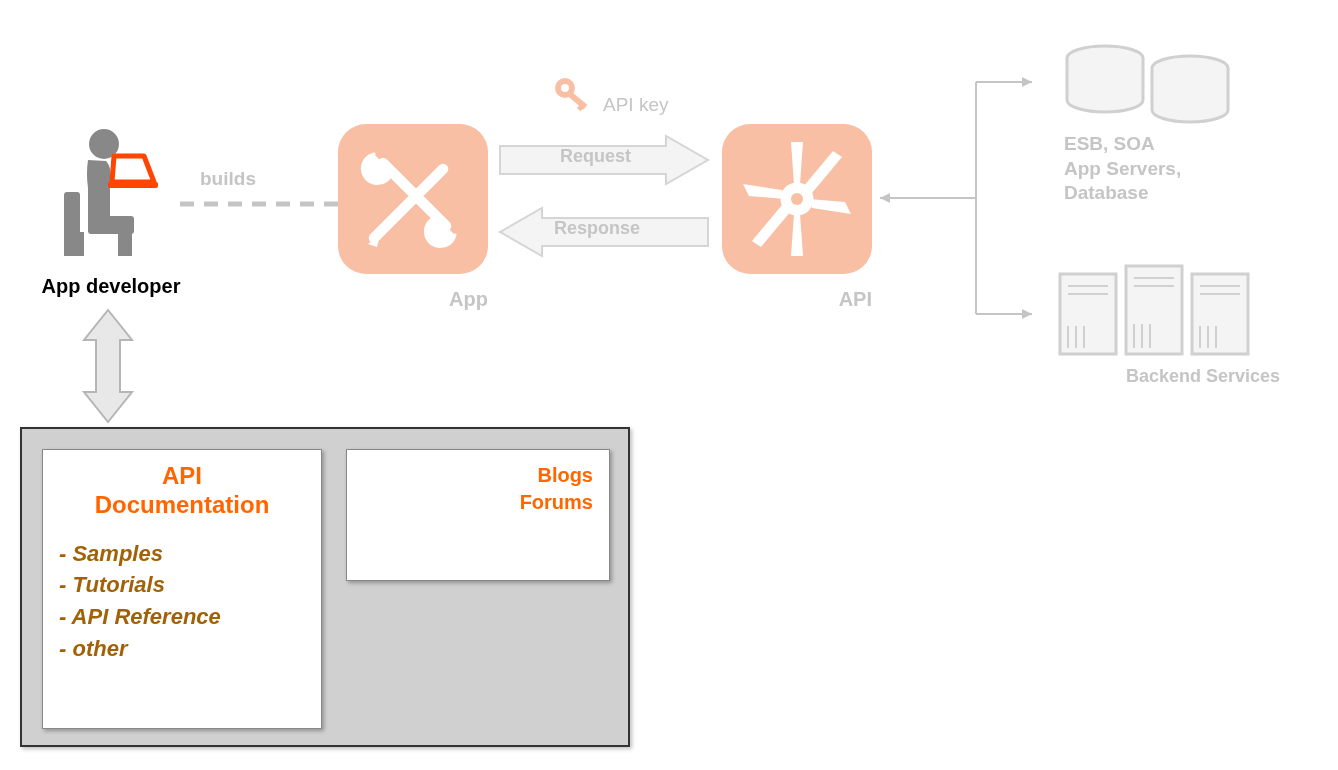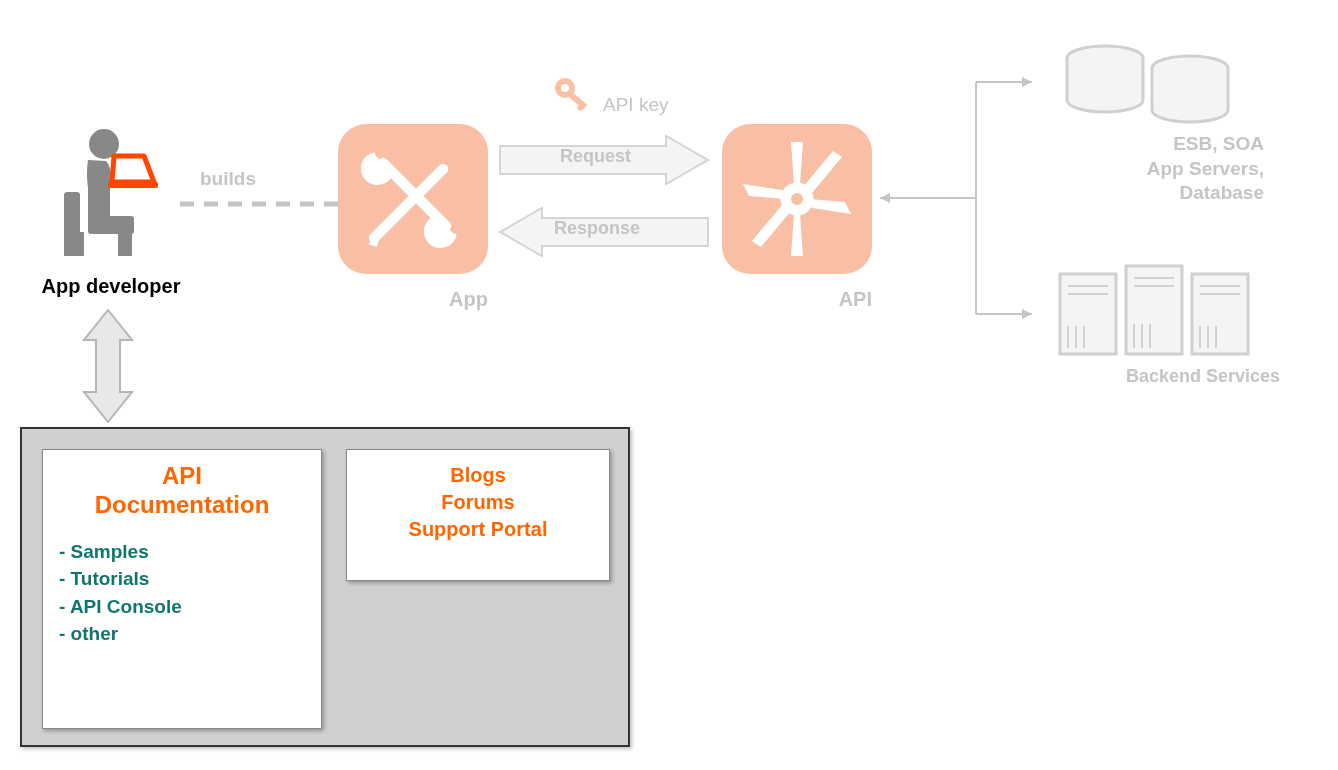--- a/index.html
+++ b/index.html
@@ -49,29 +49,30 @@
 .doc-title {
   font-weight: bold;
   font-size: 24px;
   color: #ff6600;
   text-align: center;
   margin-bottom: 18px;
   line-height: 1.2;
 }
 .doc-list {
   font-weight: bold;
-  font-size: 19px;
-  color: #0f766e;
+  font-size: 22px;
+  color: #a16207;
   line-height: 1.45;
+  font-style: italic;
 }
 .doc-center-list {
   font-weight: bold;
   font-size: 20px;
   color: #ff6600;
-  text-align: center;
+  text-align: right;
   line-height: 1.35;
 }
 .app-icon-box, .api-icon-box {
   position: absolute;
   width: 150px;
   height: 150px;
   background: #f9bfa5;
   border-radius: 28px;
 }
 svg.abs { position: absolute; }
@@ -173,21 +174,21 @@
     <path d="M 17 28 v 14 a 38 12 0 0 0 76 0 v -14"></path>
     <path d="M 17 42 v 14 a 38 12 0 0 0 76 0 v -14"></path>
     <path d="M 17 56 v 14 a 38 12 0 0 0 76 0 v -14"></path>
 
     <ellipse cx="140" cy="38" rx="38" ry="12"></ellipse>
     <path d="M 102 38 v 14 a 38 12 0 0 0 76 0 v -14"></path>
     <path d="M 102 52 v 14 a 38 12 0 0 0 76 0 v -14"></path>
     <path d="M 102 66 v 14 a 38 12 0 0 0 76 0 v -14"></path>
   </g>
 </svg>
-<div style="position:absolute; left:1064px; top:132px; width:200px; text-align:right; font-size:19px; font-weight:bold; color:#c5c5c5; line-height:1.3;">
+<div style="position:absolute; left:1064px; top:132px; width:200px; text-align:left; font-size:19px; font-weight:bold; color:#c5c5c5; line-height:1.3;">
   <span>ESB, SOA</span><br>
   <span>App Servers,</span><br>
   <span>Database</span>
 </div>
 
 <svg class="abs" style="left:1050px; top:256px;" width="220" height="110">
   <g fill="#f4f4f4" stroke="#d0d0d0" stroke-width="3">
     <rect x="10" y="18" width="56" height="80"></rect>
     <rect x="76" y="10" width="56" height="88"></rect>
     <rect x="142" y="18" width="56" height="80"></rect>
@@ -217,24 +218,23 @@
 </svg>
 
 <div class="box-container">
   <div class="doc-box doc-box-left">
     <div class="doc-title">
       <span>API</span><br><span>Documentation</span>
     </div>
     <div class="doc-list">
       <div>- Samples</div>
       <div>- Tutorials</div>
-      <div>- API Console</div>
+      <div>- API Reference</div>
       <div>- other</div>
     </div>
   </div>
   <div class="doc-box doc-box-right">
     <div class="doc-center-list">
       <div>Blogs</div>
       <div>Forums</div>
-      <div>Support Portal</div>
     </div>
   </div>
 </div>
 
 </body></html>

